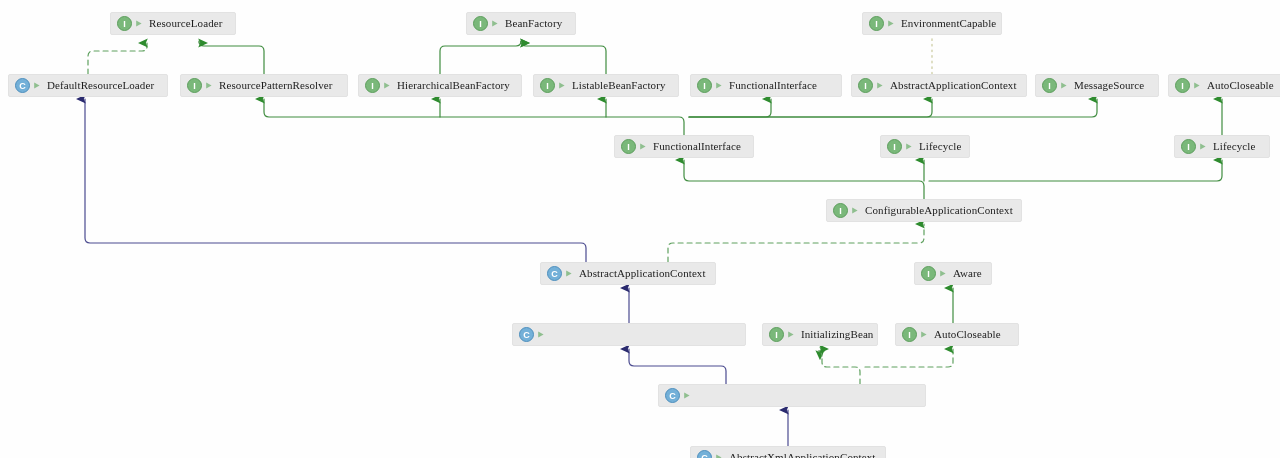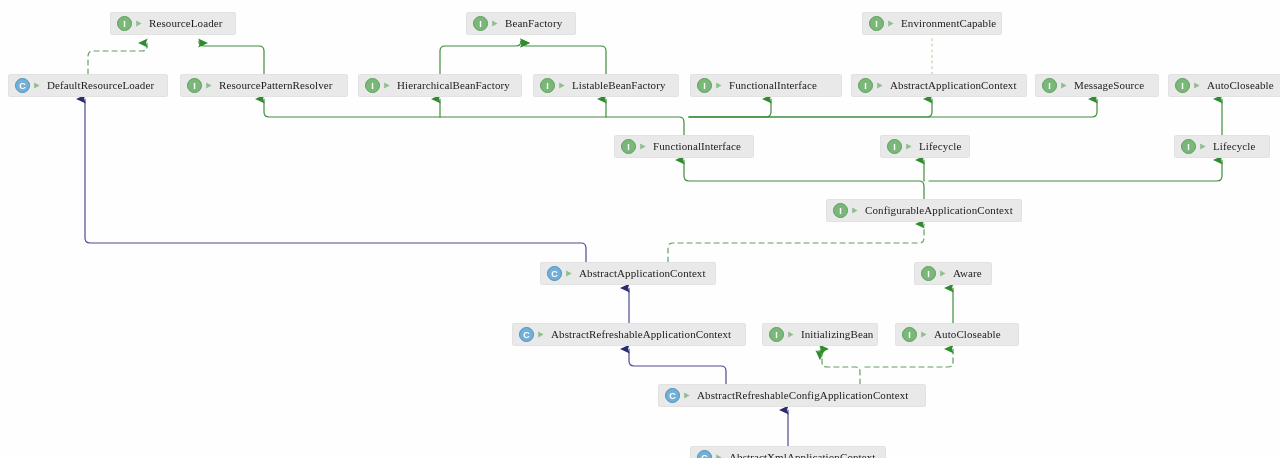--- a/index.html
+++ b/index.html
@@ -285,21 +285,20 @@
       </span>
       <span class="label">Aware</span>
     </div>
     <div class="node cls" style="left: 512px; top: 323px; width: 234px;">
       <span class="type-icon">C</span>
       <span class="vis-icon">
         <svg width="9" height="9" viewBox="0 0 9 9">
           <path d="M1.2 1.4 L6.6 4.4 L1.2 7.4 Z" fill="#8fbf8f"></path>
         </svg>
       </span>
-      <span class="label">AbstractRefreshableApplicationContext</span>
     </div>
     <div class="node iface" style="left: 762px; top: 323px; width: 116px;">
       <span class="type-icon">I</span>
       <span class="vis-icon">
         <svg width="9" height="9" viewBox="0 0 9 9">
           <path d="M1.2 1.4 L6.6 4.4 L1.2 7.4 Z" fill="#8fbf8f"></path>
         </svg>
       </span>
       <span class="label">InitializingBean</span>
     </div>
@@ -312,21 +311,20 @@
       </span>
       <span class="label">AutoCloseable</span>
     </div>
     <div class="node cls" style="left: 658px; top: 384px; width: 268px;">
       <span class="type-icon">C</span>
       <span class="vis-icon">
         <svg width="9" height="9" viewBox="0 0 9 9">
           <path d="M1.2 1.4 L6.6 4.4 L1.2 7.4 Z" fill="#8fbf8f"></path>
         </svg>
       </span>
-      <span class="label">AbstractRefreshableConfigApplicationContext</span>
     </div>
     <div class="node cls" style="left: 690px; top: 446px; width: 196px;">
       <span class="type-icon">C</span>
       <span class="vis-icon">
         <svg width="9" height="9" viewBox="0 0 9 9">
           <path d="M1.2 1.4 L6.6 4.4 L1.2 7.4 Z" fill="#8fbf8f"></path>
         </svg>
       </span>
       <span class="label">AbstractXmlApplicationContext</span>
     </div>

